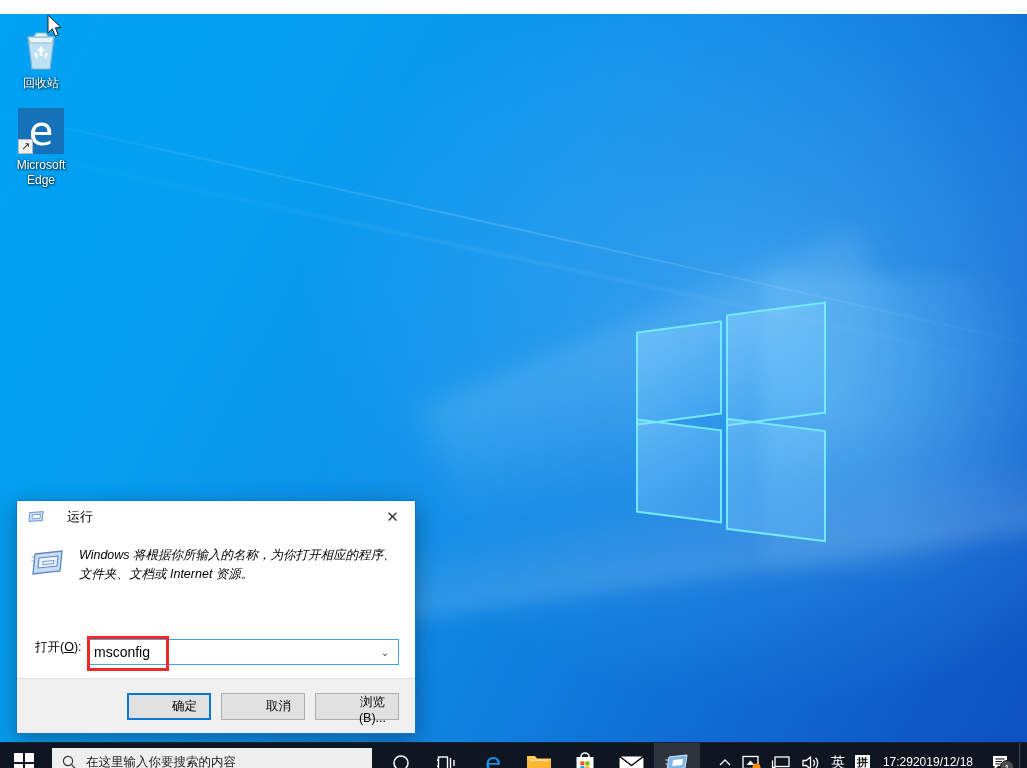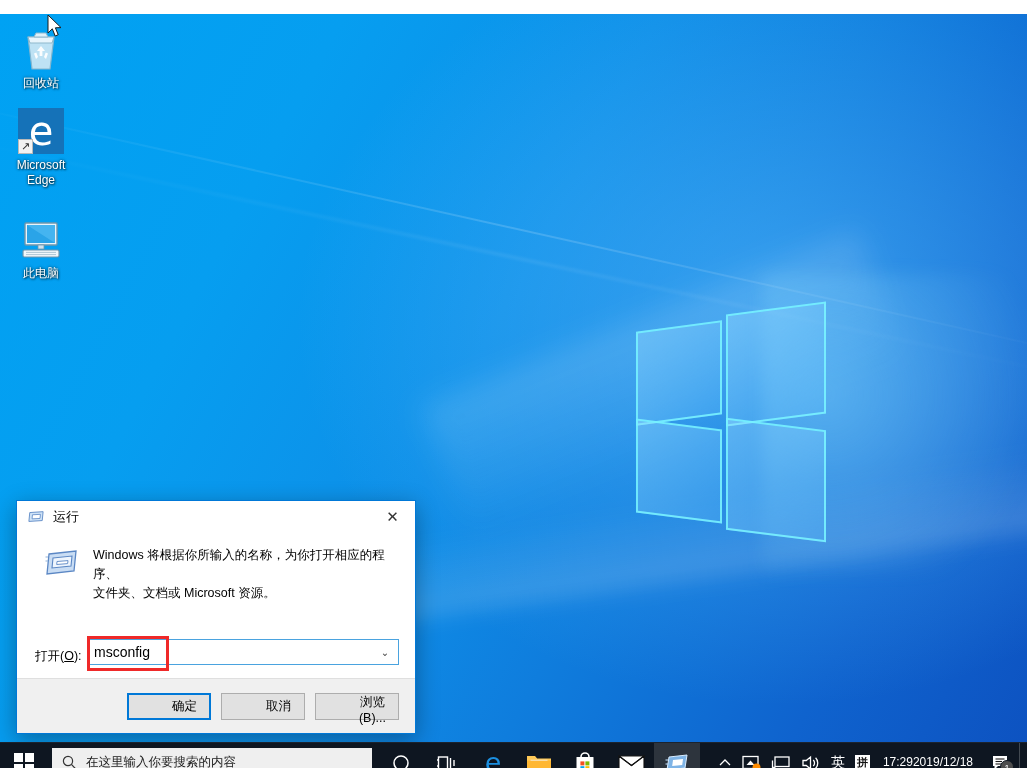--- a/index.html
+++ b/index.html
@@ -65,34 +65,34 @@
   #cursor { position:absolute; left:47px; top:1px; width:16px; height:24px; pointer-events:none; }
 
   
   #run-dialog {
     position: absolute; left: 16px; top: 486px; width: 400px; height: 234px;
     background: #ffffff;
     border: 1px solid #0078d7;
     box-shadow: 0 6px 22px rgba(0,0,0,.32);
     font-family: "Liberation Sans", "DejaVu Sans", sans-serif;
   }
-  #run-titlebar { height: 31px; display:flex; align-items:center; background:#fff; }
+  #run-titlebar { height: 31px; display:flex; align-items:center; background:#fff;gap:14px; }
   #run-title-icon { margin-left: 10px; width: 18px; height: 16px; }
   #run-title-text { margin-left: 8px; font-size: 13px; color: #000; }
   #run-close {
     margin-left: auto; width: 45px; height: 31px; display:flex; align-items:center; justify-content:center;
     font-size: 15px; color:#333; cursor:default; font-family:"DejaVu Sans", sans-serif;
   }
 
   #run-body { position: relative; height: 146px; background:#fff; }
-  #run-desc-row { display:flex; padding: 14px 16px 0 28px; }
+  #run-desc-row { display:flex; padding: 14px 16px 0 14px; font-style: italic; }
   #run-desc-icon { width: 34px; height: 30px; flex: none; margin-top: 2px; }
   #run-desc-text { margin-left: 14px; font-size: 12.5px; color:#000; line-height: 19px; }
 
-  #run-open-row { position:absolute; left: 18px; top: 107px; display:flex; align-items:flex-end; }
+  #run-open-row { position:absolute; left: 18px; top: 107px; display:flex; align-items:flex-start; }
   #run-open-label { font-size: 12.5px; color:#000; width: 52px; }
   .uline { text-decoration: underline; }
   #run-combo {
     position: relative; width: 312px; height: 26px; border: 1px solid #4aa3df; background:#fff;
     display:flex; align-items:center;
   }
   #run-input {
     border: none; outline: none; flex: 1; height: 24px; padding: 0 6px;
     font-family: Liberation Sans, sans-serif; font-size: 14px; color:#000; background: transparent;
   }
@@ -192,36 +192,20 @@
         <span class="e">e</span>
         <span class="shortcut-arrow">↗</span>
       </div>
     </div>
     <div class="label">
       <span>Microsoft</span><br>
       <span>Edge</span>
     </div>
   </div>
 
-  <div class="desk-icon" id="icon-thispc">
-    <div class="glyph">
-      <svg width="48" height="44" viewBox="0 0 48 44">
-        <rect x="8" y="5" width="32" height="22" rx="1" fill="#e9f4fb" stroke="#6f96ad" stroke-width="1.4"></rect>
-        <rect x="10" y="7" width="28" height="18" fill="#2aa4e8"></rect>
-        <path d="M10 7 L38 25 L38 7 Z" fill="#58bff5" opacity="0.6"></path>
-        <rect x="21" y="27" width="6" height="4" fill="#cfe3ef" stroke="#6f96ad" stroke-width="0.8"></rect>
-        <rect x="6" y="32" width="36" height="7" rx="1.5" fill="#f1f7fb" stroke="#6f96ad" stroke-width="1.2"></rect>
-        <g stroke="#9db9c9" stroke-width="0.8">
-          <line x1="9" y1="34.4" x2="39" y2="34.4"></line>
-          <line x1="9" y1="36.6" x2="39" y2="36.6"></line>
-        </g>
-      </svg>
-    </div>
-    <div class="label">此电脑</div>
-  </div>
 
   <svg id="cursor" viewBox="0 0 16 24">
     <path d="M1 0 L1 18 L5.3 13.8 L8.2 21 L11.2 19.7 L8.4 12.8 L14 12.6 Z" fill="#ffffff" stroke="#1b1b1b" stroke-width="1"></path>
   </svg>
 
   <div id="run-dialog">
 
     <div id="run-titlebar">
       <svg id="run-title-icon" viewBox="0 0 20 18">
         <path d="M3 4 L18 3 L17 13 L2 14 Z" fill="#cfe3f7" stroke="#5b87c4" stroke-width="1"></path>
@@ -237,21 +221,21 @@
           <path d="M4 6 L31 3 L29 23 L2 26 Z" fill="#c9ddf4" stroke="#5b87c4" stroke-width="1.3"></path>
           <path d="M8 10 L27 8 L26 18 L7 20 Z" fill="#eef5fd" stroke="#5b87c4" stroke-width="1.1"></path>
           <path d="M12 13.5 L23 12.6 L22.6 15.6 L11.7 16.5 Z" fill="#ffffff" stroke="#5b87c4" stroke-width="0.9"></path>
           <g stroke="#9bb8dc" stroke-width="1.1">
             <line x1="0.5" y1="9" x2="3" y2="9"></line>
             <line x1="0.5" y1="13" x2="3" y2="13"></line>
           </g>
         </svg>
         <div id="run-desc-text">
           <span>Windows 将根据你所输入的名称，为你打开相应的程序、</span><br>
-          <span>文件夹、文档或 Microsoft 资源。</span>
+          <span>文件夹、文档或 Internet 资源。</span>
         </div>
       </div>
 
       <div id="run-open-row">
         <div id="run-open-label"><span>打开(</span><span class="uline">O</span><span>):</span></div>
 
         <div id="run-combo">
           <input id="run-input" type="text" value="msconfig" style="">
           <div id="run-combo-arrow">⌄</div>
         </div>

